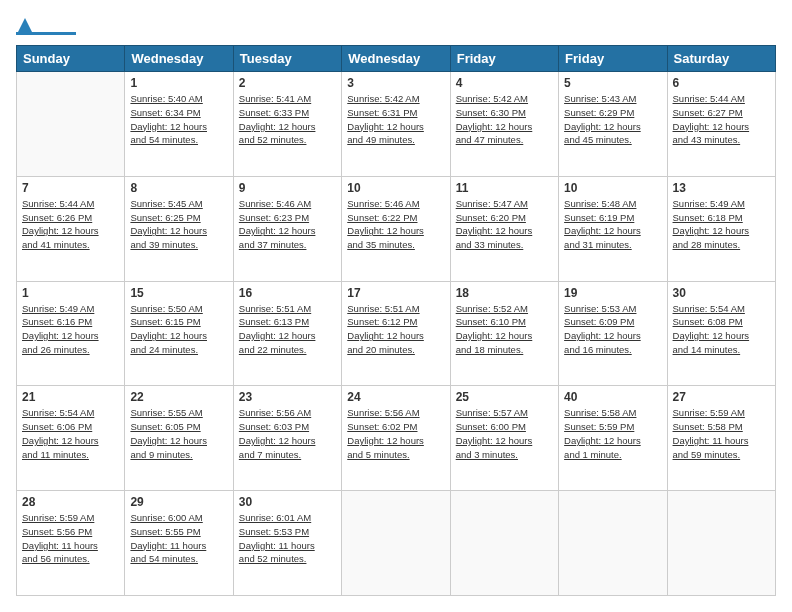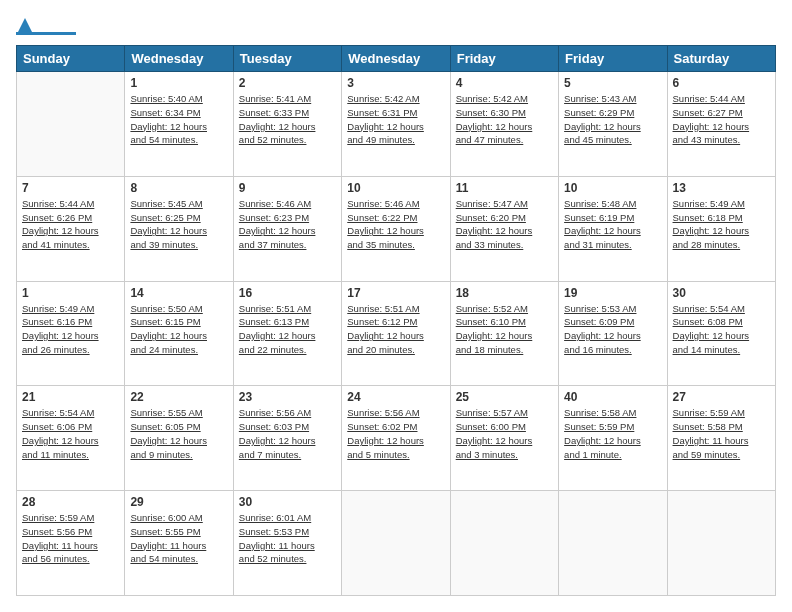--- a/index.html
+++ b/index.html
@@ -176,21 +176,21 @@
             <span class="day-num">13</span>
             <div class="cell-info">Sunrise: 5:49 AM<br>Sunset: 6:18 PM<br>Daylight: 12 hours<br>and 28 minutes.</div>
           </td>
         </tr>
         <tr>
           <td>
             <span class="day-num">1</span>
             <div class="cell-info">Sunrise: 5:49 AM<br>Sunset: 6:16 PM<br>Daylight: 12 hours<br>and 26 minutes.</div>
           </td>
           <td>
-            <span class="day-num">14</span>
+            <span class="day-num">15</span>
             <div class="cell-info">Sunrise: 5:50 AM<br>Sunset: 6:15 PM<br>Daylight: 12 hours<br>and 24 minutes.</div>
           </td>
           <td>
             <span class="day-num">16</span>
             <div class="cell-info">Sunrise: 5:51 AM<br>Sunset: 6:13 PM<br>Daylight: 12 hours<br>and 22 minutes.</div>
           </td>
           <td>
             <span class="day-num">17</span>
             <div class="cell-info">Sunrise: 5:51 AM<br>Sunset: 6:12 PM<br>Daylight: 12 hours<br>and 20 minutes.</div>
           </td>

